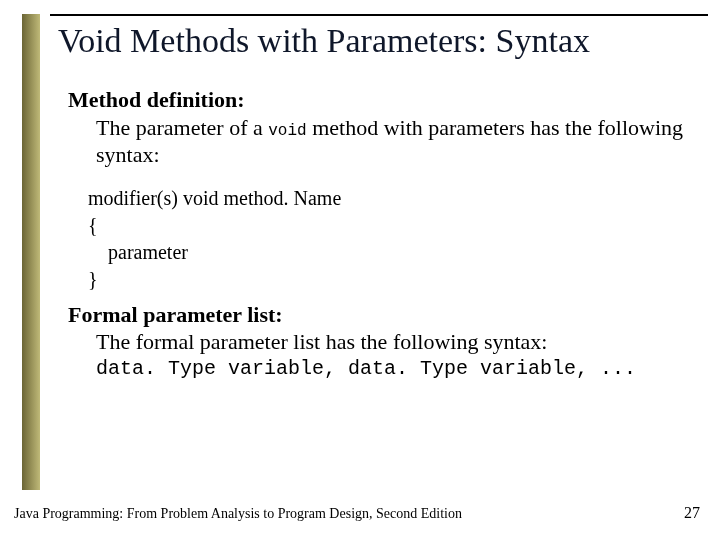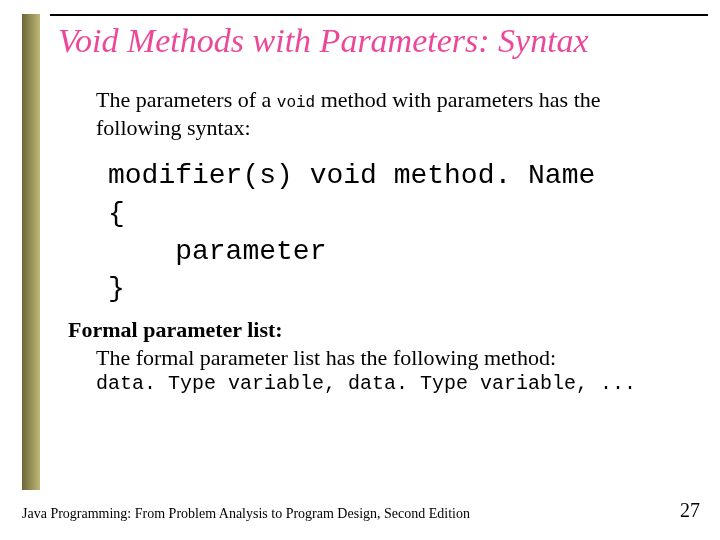--- a/index.html
+++ b/index.html
@@ -32,96 +32,96 @@
     top: 14px;
     width: 18px;
     height: 476px;
     background: linear-gradient(to right, #6b6535 0%, #bfb978 100%);
   }
   .title {
     position: absolute;
     left: 58px;
     top: 22px;
     font-size: 34px;
-    color: #ec4899;
+    color: #0f172a;
     font-weight: 400;
     white-space: nowrap;
-    font-style: italic;
   }
   .content {
     position: absolute;
     left: 68px;
     top: 86px;
     right: 30px;
     font-size: 22px;
     line-height: 1.25;
   }
   .label {
     font-weight: bold;
   }
   .indent1 {
     margin-left: 28px;
   }
   .mono {
     font-family: "Courier New", Courier, monospace;
     font-size: 16px;
   }
   .codeblock {
-    font-family: Liberation Mono, monospace;
-    font-size: 28px;
-    margin-left: 40px;
+    font-family: Liberation Serif, serif;
+    font-size: 20px;
+    margin-left: 20px;
     margin-top: 16px;
     margin-bottom: 8px;
     line-height: 1.35;
     white-space: pre;
   }
   .section2 {
     margin-top: 2px;
   }
   .codeline {
     font-family: "Courier New", Courier, monospace;
     font-size: 20px;
     margin-left: 28px;
   }
   .footer-left {
     position: absolute;
-    left: 22px;
+    left: 14px;
     bottom: 18px;
     font-size: 14px;
   }
   .footer-right {
     position: absolute;
     right: 20px;
     bottom: 18px;
-    font-size: 20px;
+    font-size: 16px;
     margin-left: 24px;
   }
 </style>
 </head>
 <body>
 
 <div class="slide">
   <div class="top-line"></div>
   <div class="side-bar"></div>
 
   <div class="title">Void Methods with Parameters: Syntax</div>
 
   <div class="content">
 
     <div>
+      <div class="label">Method definition:</div>
       <div class="indent1">
-        <span>The parameters of a </span><span class="mono">void</span><span> method with parameters has the following syntax:</span>
+        <span>The parameter of a </span><span class="mono">void</span><span> method with parameters has the following syntax:</span>
       </div>
     </div>
 
     <div class="codeblock"><div>modifier(s) void method. Name</div><div>{</div><div>    parameter</div><div>}</div></div>
 
     <div class="section2">
       <div class="label">Formal parameter list:</div>
-      <div class="indent1">The formal parameter list has the following method:</div>
+      <div class="indent1">The formal parameter list has the following syntax:</div>
     </div>
 
     <div class="codeline">data. Type variable, data. Type variable, ...</div>
 
   </div>
 
   <div class="footer-left">Java Programming: From Problem Analysis to Program Design, Second Edition</div>
   <div class="footer-right">27</div>
 </div>
 

